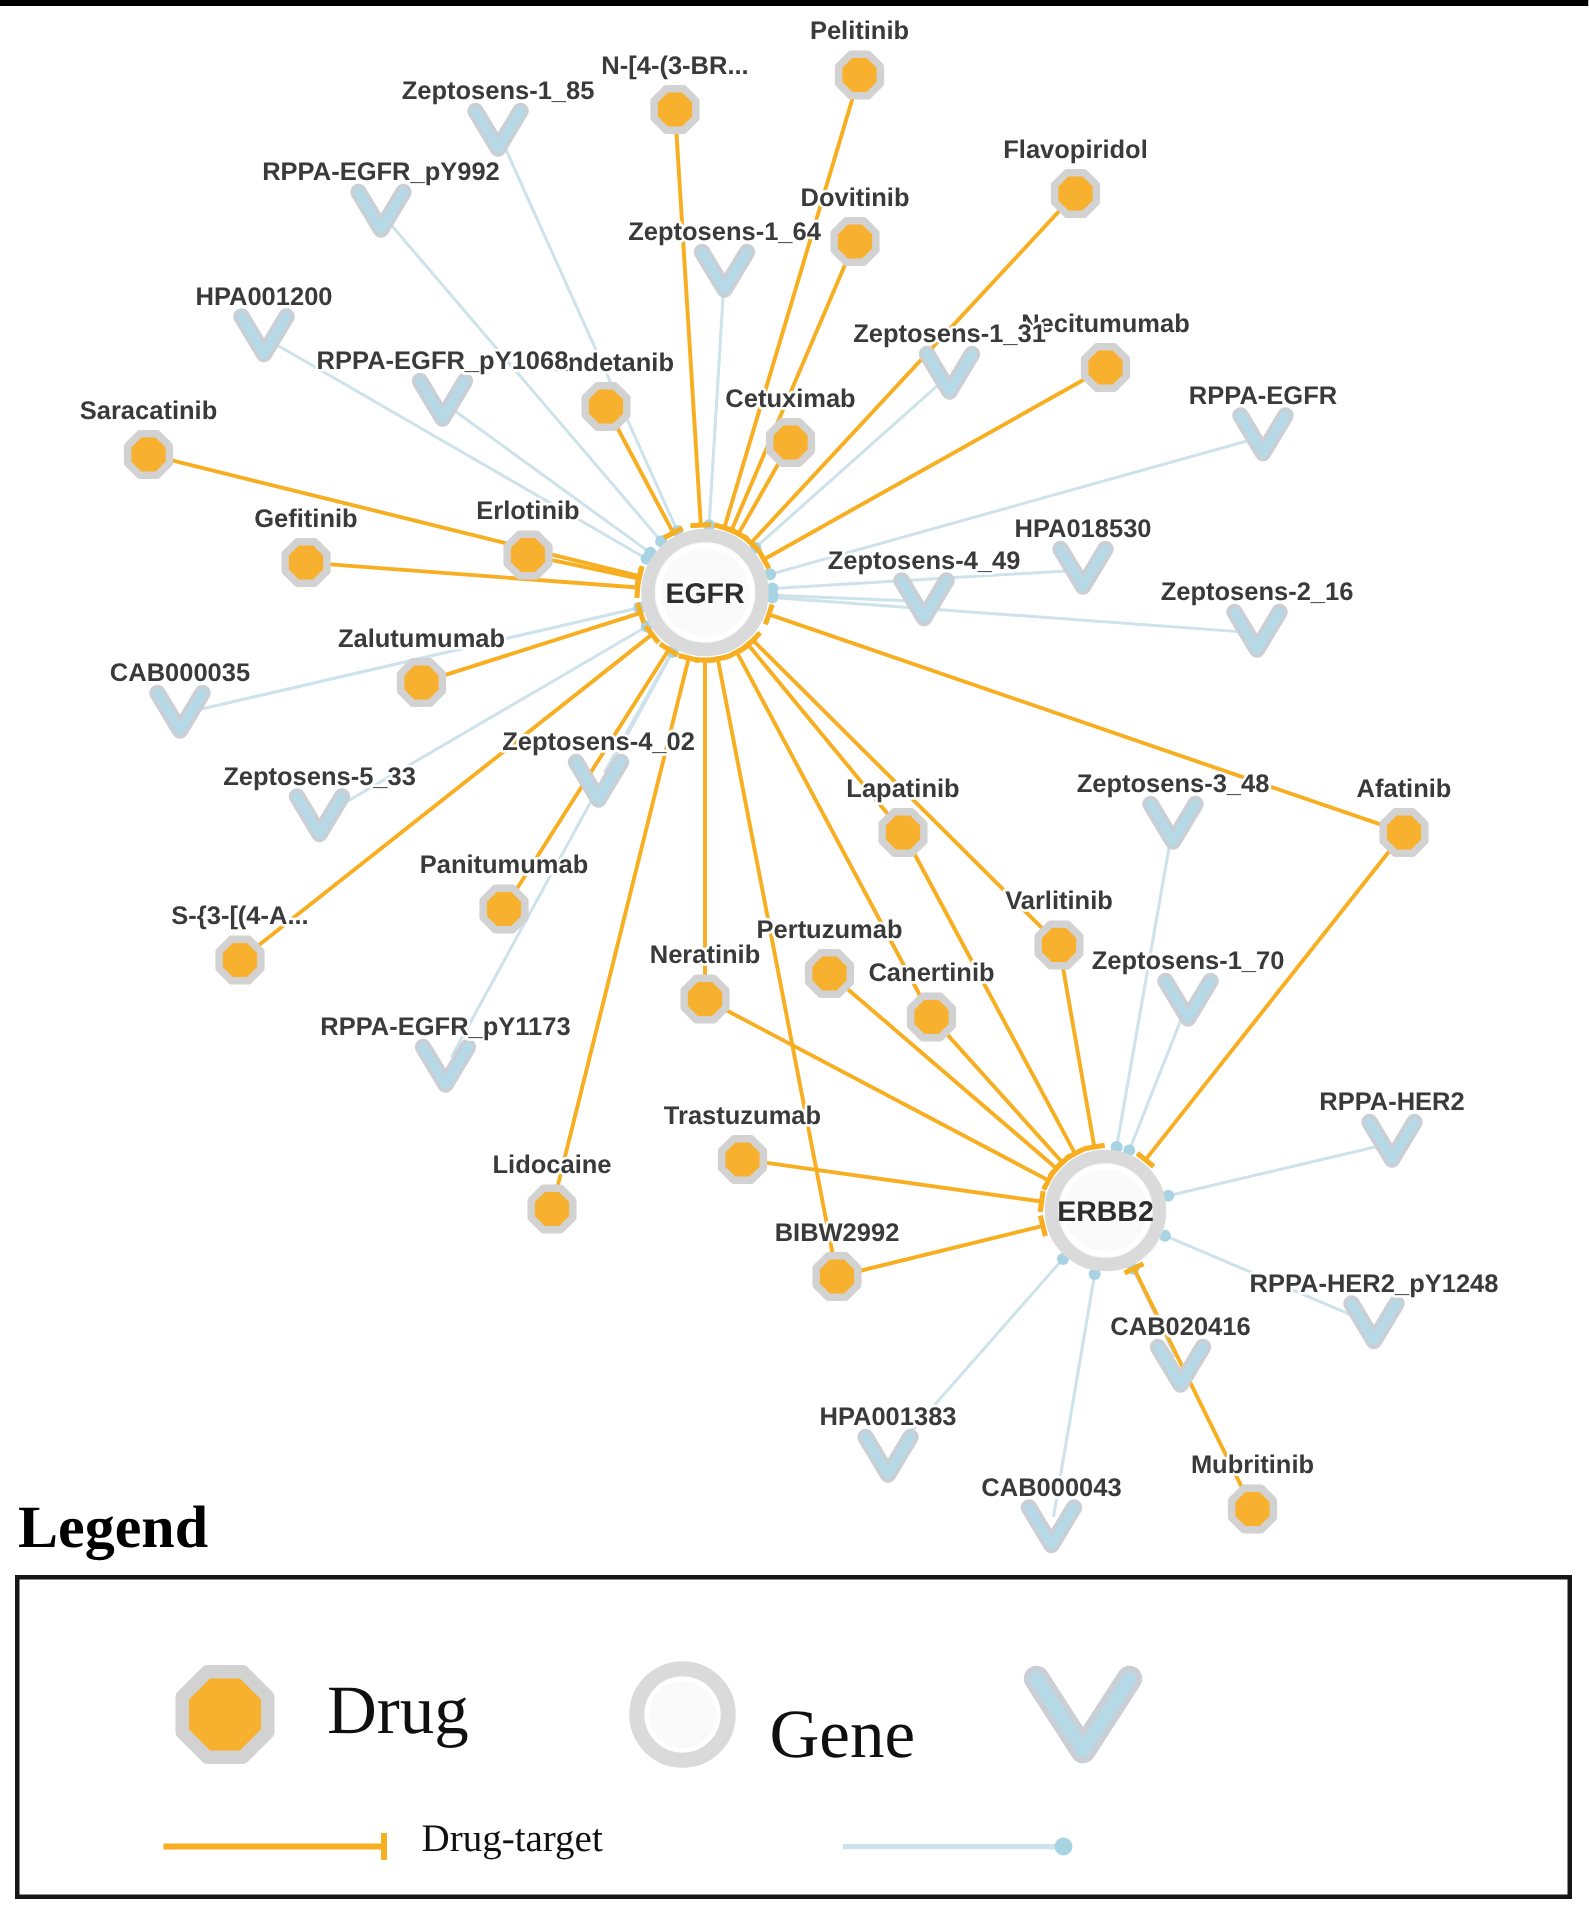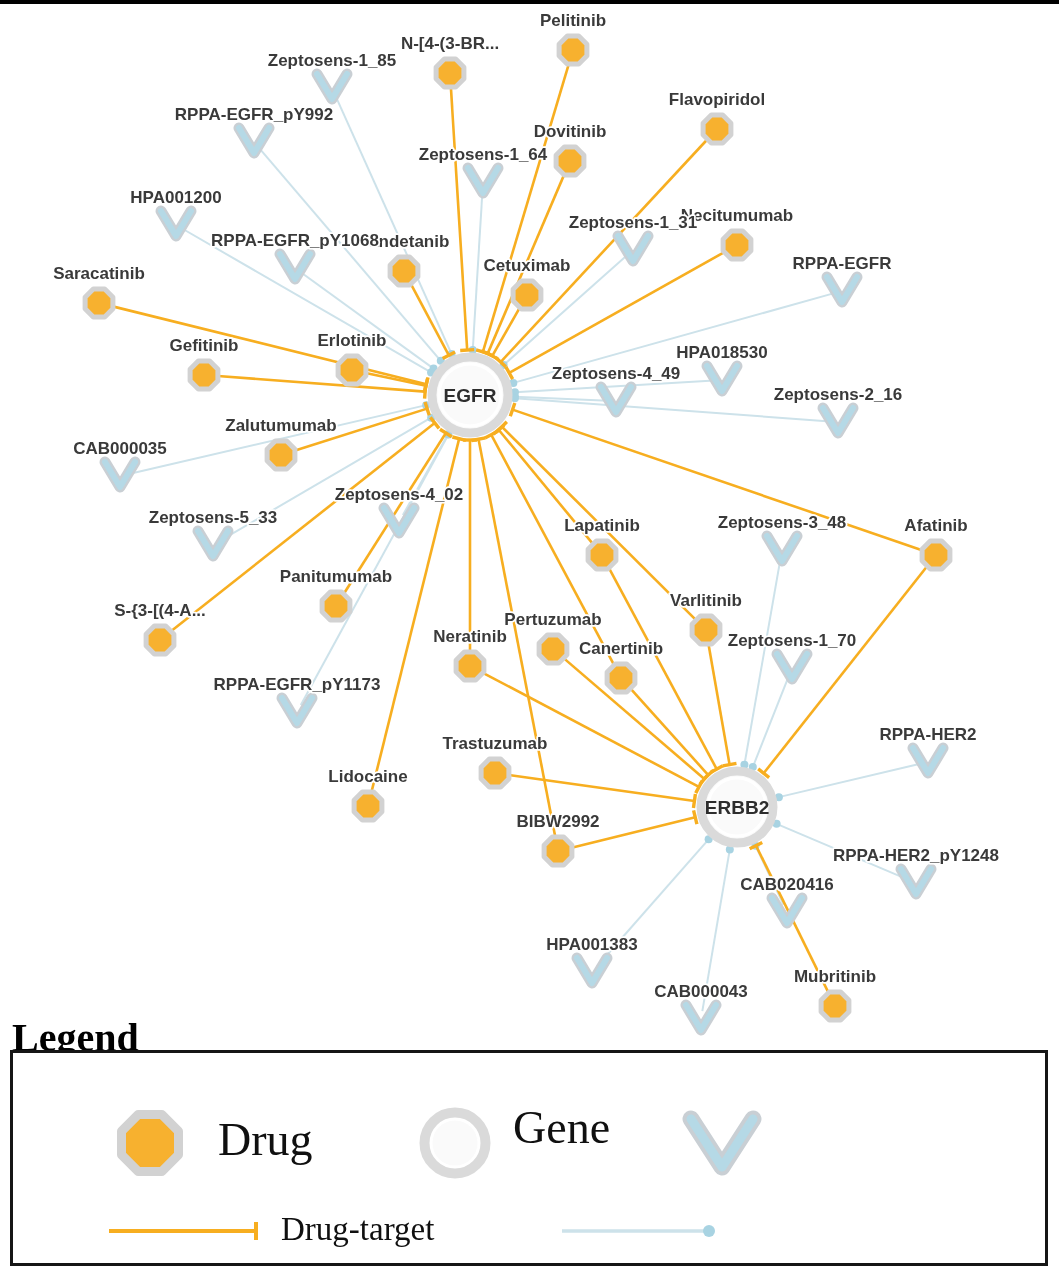--- a/index.html
+++ b/index.html
@@ -4,26 +4,26 @@
 <style>
   html,body{margin:0;padding:0;background:#ffffff;}
   .page{position:relative;width:1059px;height:1280px;background:#ffffff;
         border-top:4px solid #000;box-sizing:border-box;overflow:hidden;
         font-family:"Liberation Sans",sans-serif;}
   #graph{position:absolute;left:0;top:0;}
   .node-label{font-family:"Liberation Sans",sans-serif;font-size:17px;font-weight:bold;
         fill:#3a3a3a;paint-order:stroke fill;stroke:#ffffff;stroke-width:3.5px;stroke-linejoin:round;}
   .gene-label{font-family:"Liberation Sans",sans-serif;font-size:19px;font-weight:bold;fill:#2d2d2d;}
   .legend-title{position:absolute;left:12px;top:990px;font-family:"Liberation Serif",serif;
-        font-weight:bold;font-size:40px;color:#000;margin-top:20px;}
+        font-weight:bold;font-size:40px;color:#000;}
   .legend-box{position:absolute;left:10px;top:1046px;width:1038px;height:216px;
         border:3px solid #161616;background:#fff;box-sizing:border-box;}
   .abs{position:absolute;}
   .lt{position:absolute;font-family:"Liberation Serif",serif;font-size:46px;color:#101010;}
-  .ls{position:absolute;font-family:"Liberation Serif",serif;font-size:33px;color:#101010;text-align:right;}
+  .ls{position:absolute;font-family:"Liberation Serif",serif;font-size:26px;color:#101010;text-align:right;}
 </style>
 </head>
 <body>
 
 <div class="page">
 
   <svg id="graph" width="1059" height="1045" viewBox="0 0 1059 1045">
       <g>
         <g>
           <line x1="335.2799523528551" y1="91.29670559656893" x2="451.5502680151901" y2="349.95603101929976" stroke="#cde2ea" stroke-width="2"></line>
@@ -445,21 +445,21 @@
 
     <svg class="abs" style="left:95px;top:48px" width="84" height="84" viewBox="0 0 84 84">
       <polygon points="70.5,53.8 53.8,70.5 30.2,70.5 13.5,53.8 13.5,30.2 30.2,13.5 53.8,13.5 70.5,30.2" fill="#f7b12f" stroke="#d2d2d2" stroke-width="9" stroke-linejoin="round"></polygon>
     </svg>
     <div class="lt" style="left:205px;top:60px">Drug</div>
 
     <svg class="abs" style="left:400px;top:48px" width="84" height="84" viewBox="0 0 84 84">
       <circle cx="42" cy="42" r="30" fill="#fafafa" stroke="#dadada" stroke-width="11"></circle>
       <circle cx="42" cy="42" r="24" fill="none" stroke="#ffffff" stroke-width="3"></circle>
     </svg>
-    <div class="lt" style="left:500px;top:48px">Gene</div>
+    <div class="lt" style="left:500px;top:76px">Gene</div>
 
     <svg class="abs" style="left:664px;top:44px" width="90" height="90" viewBox="0 0 90 90">
       <path d="M 14 22 L 45 70 L 76 22" fill="none" stroke="#c9cfd4" stroke-width="17" stroke-linecap="round" stroke-linejoin="round"></path>
       <path d="M 14 22 L 45 70 L 76 22" fill="none" stroke="#b5d9e6" stroke-width="9" stroke-linecap="round" stroke-linejoin="round"></path>
     </svg>
 
     <svg class="abs" style="left:93px;top:166px" width="164" height="24" viewBox="0 0 164 24">
       <line x1="3" y1="12" x2="150" y2="12" stroke="#f7ae20" stroke-width="4"></line>
       <line x1="150" y1="3" x2="150" y2="21" stroke="#f7ae20" stroke-width="4"></line>
     </svg>

